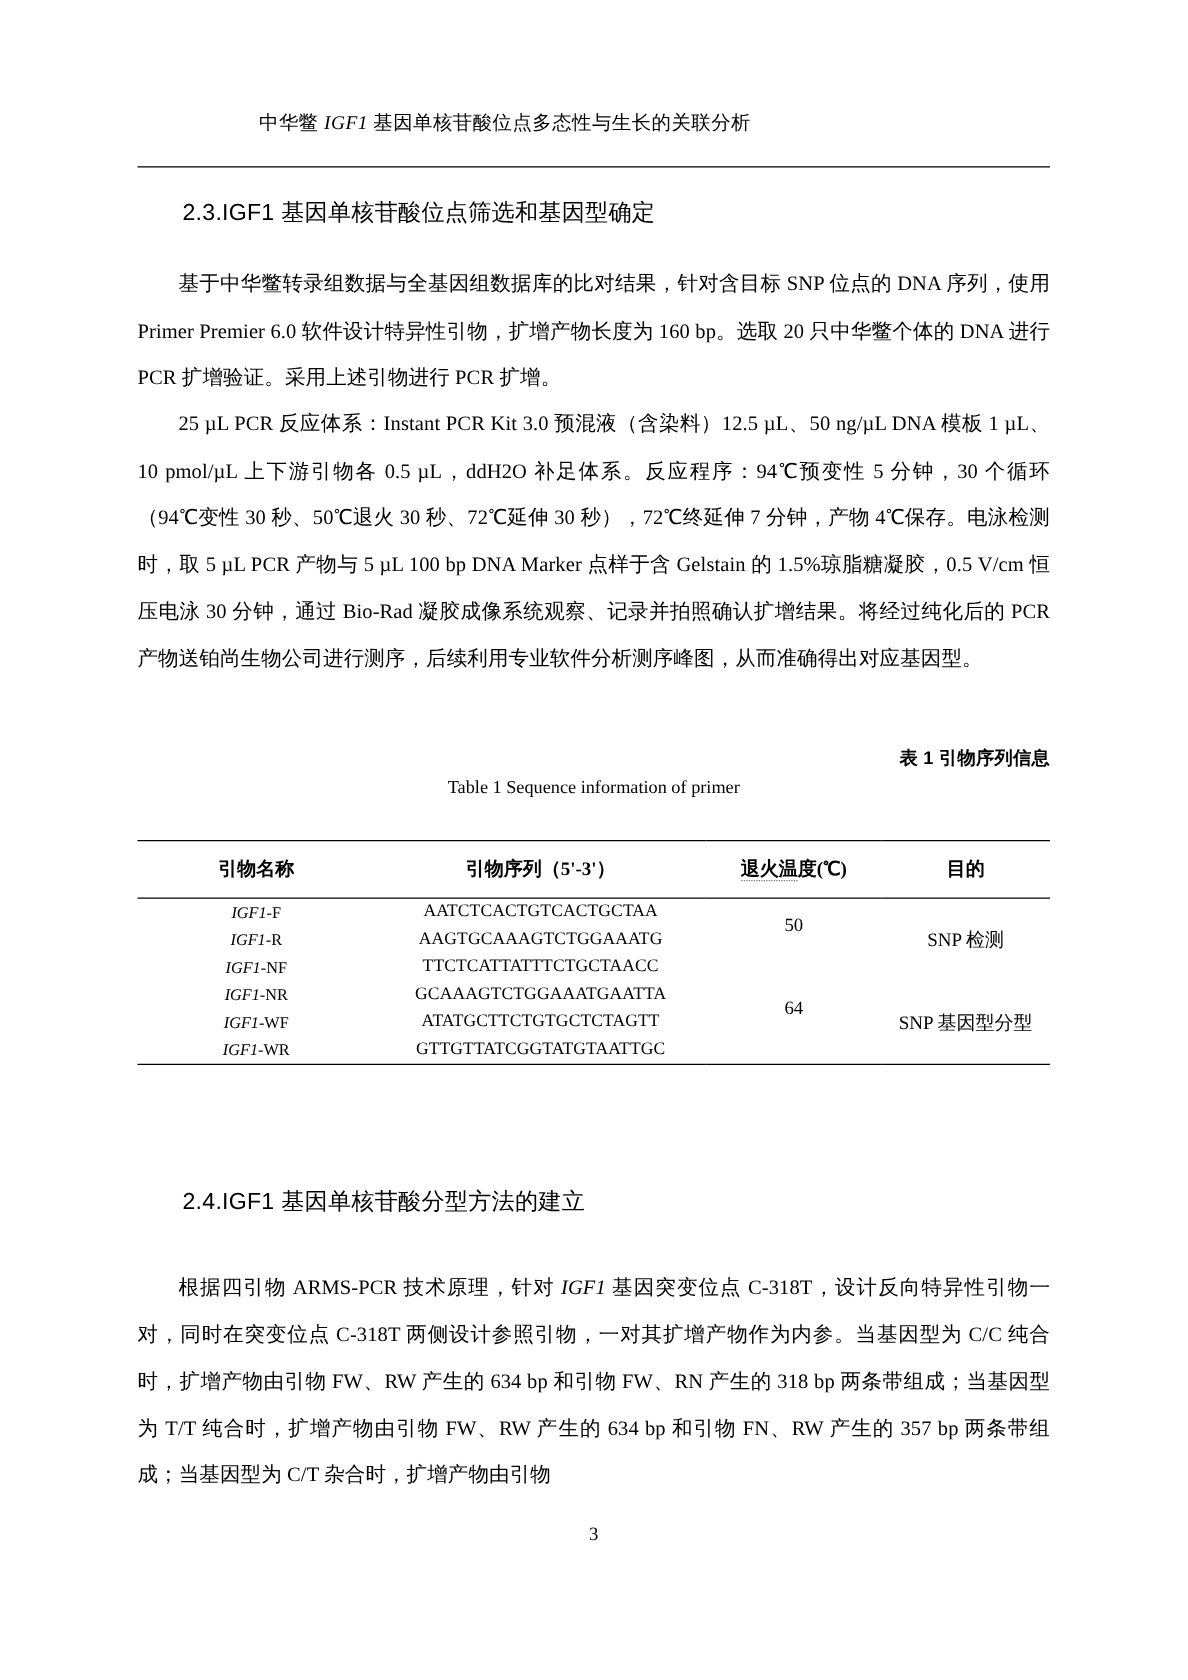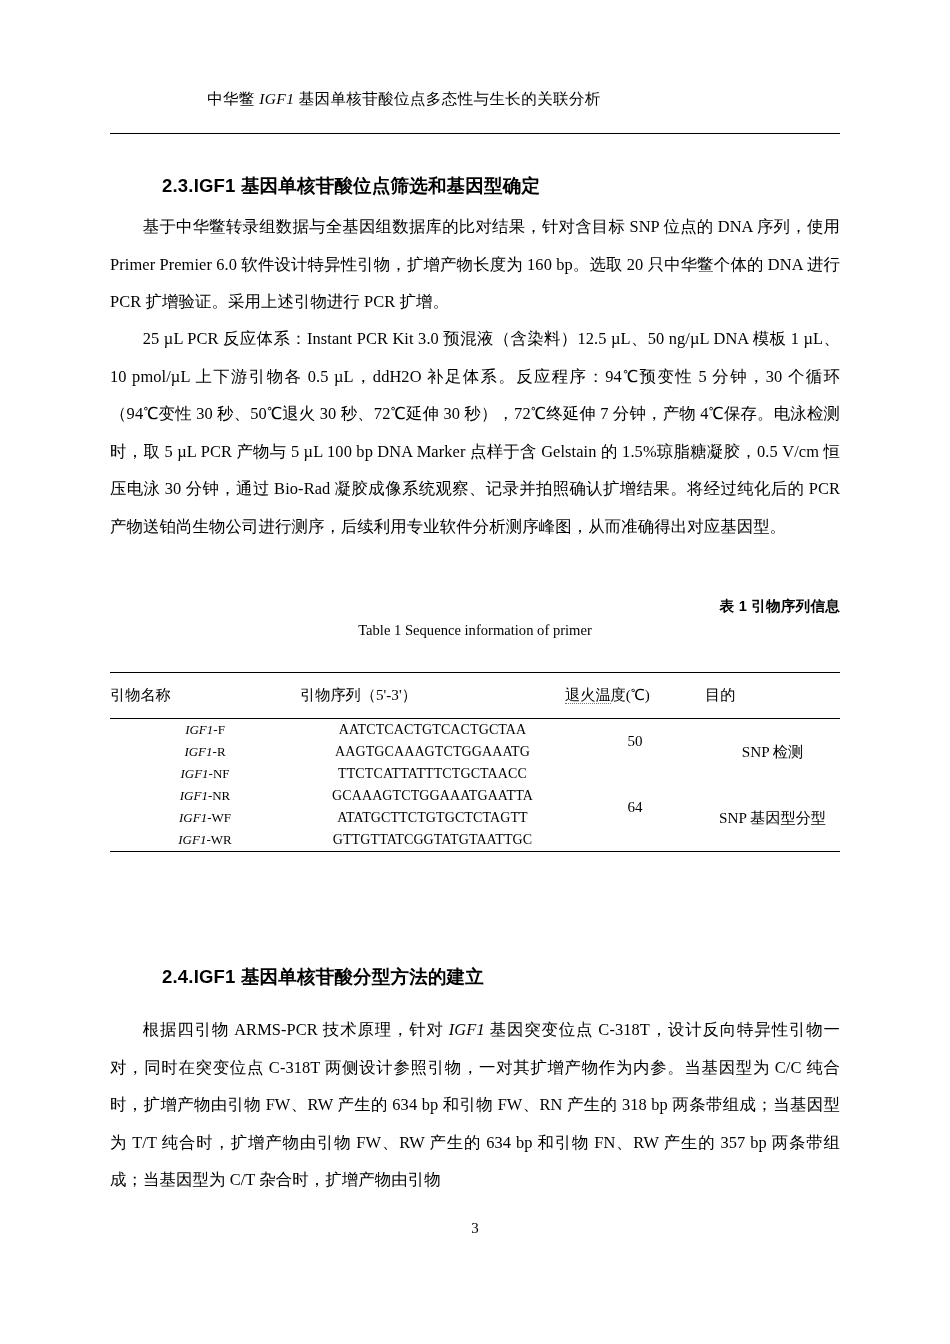--- a/index.html
+++ b/index.html
@@ -51,23 +51,23 @@
   
   .col {
     position: absolute;
     left: 110px;
     top: 0;
     width: 730px;
   }
 
   h2.sec {
     font-family: "Liberation Sans", sans-serif;
-    font-weight: bold;
+    font-weight: normal;
     font-size: 18.5px;
-    margin: 16px;
+    margin: 0;
     padding: 0;
     letter-spacing: 0.2px;
     white-space: nowrap;
   }
   .sec-2-3 { position: absolute; left: 36px; top: 157px; }
   .sec-2-4 { position: absolute; left: 36px; top: 948px; }
 
   p.para {
     position: absolute;
     margin: 0;
@@ -113,23 +113,23 @@
     left: 0;
     top: 672px;
     width: 730px;
   }
   table.primer {
     width: 730px;
     border-collapse: collapse;
     font-size: 15.2px;
   }
   table.primer thead th {
-    font-weight: normal;
+    font-weight: bold;
     padding: 12px 0 12px 0;
-    text-align: left;
+    text-align: center;
     vertical-align: middle;
     white-space: nowrap;
   }
   table.primer tbody td {
     padding: 3.0px 0;
     text-align: center;
     vertical-align: middle;
     white-space: nowrap;
   }
   .rule-top    { border-top: 1.9px solid #000; }

